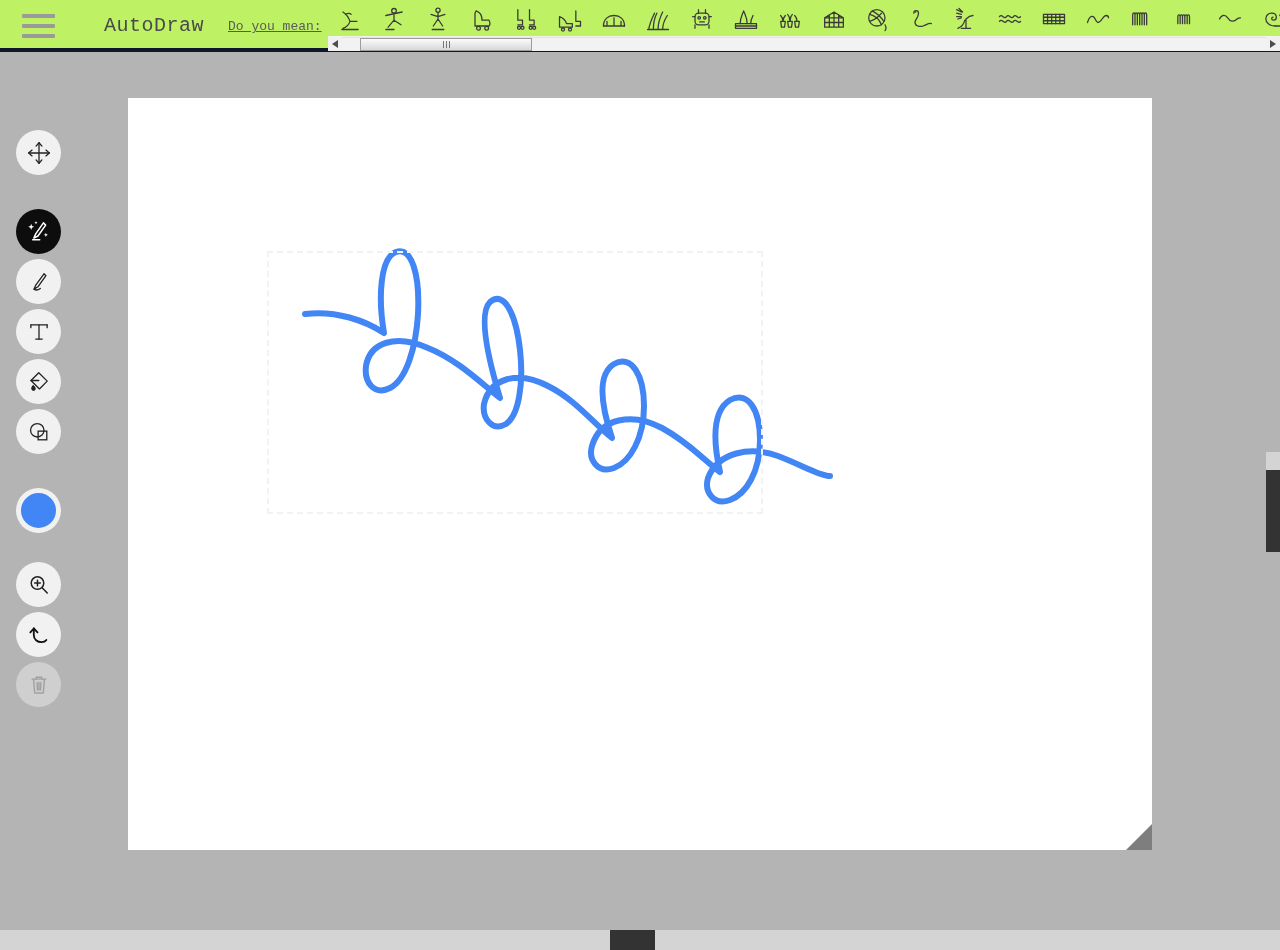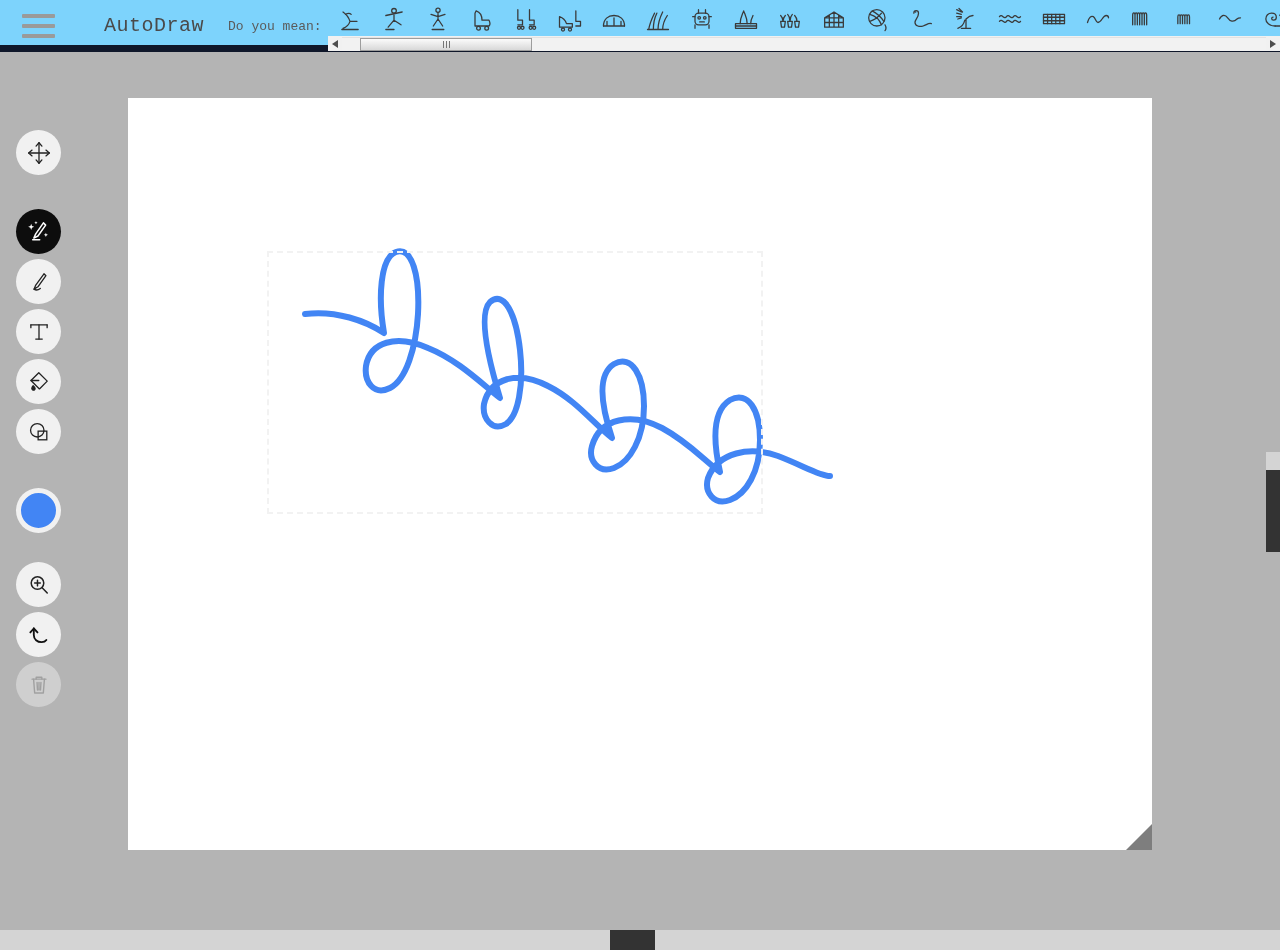--- a/index.html
+++ b/index.html
@@ -9,42 +9,42 @@
     font-family: "Liberation Mono", "DejaVu Sans Mono", monospace;
     background: #b4b4b4;
   }
 
   #app { position: relative; width: 1280px; height: 950px; }
 
   
   .header {
     position: absolute; top: 0; left: 0;
     width: 1280px; height: 52px;
-    background: #7dd3fc;
-    border-bottom: 7px solid #0f172a;
+    background: #bef264;
+    border-bottom: 4px solid #0f172a;
   }
   .hamburger {
     position: absolute; left: 22px; top: 14px;
     width: 33px; height: 24px;
     display: flex; flex-direction: column; justify-content: space-between;
     cursor: pointer;
   }
   .hamburger span {
     display: block; height: 4px; width: 100%;
     background: #9a9a9a; border-radius: 1px;
   }
   .brand {
     position: absolute; left: 104px; top: 14px;
     font-size: 20px; letter-spacing: 0.5px;
     color: #4a4a4a; font-weight: 400;
     white-space: nowrap;
   }
   .suggest-label {
     position: absolute; left: 228px; top: 19px;
-    font-size: 13px; color: #5a5a5a; white-space: nowrap;
+    font-size: 13px; color: #5a5a5a; white-space: nowrap; text-decoration: underline;
   }
 
   
   .suggestions {
     position: absolute; left: 328px; top: 2px;
     width: 952px; height: 34px;
     display: flex; align-items: center;
     overflow: hidden;
   }
   .sugg {

